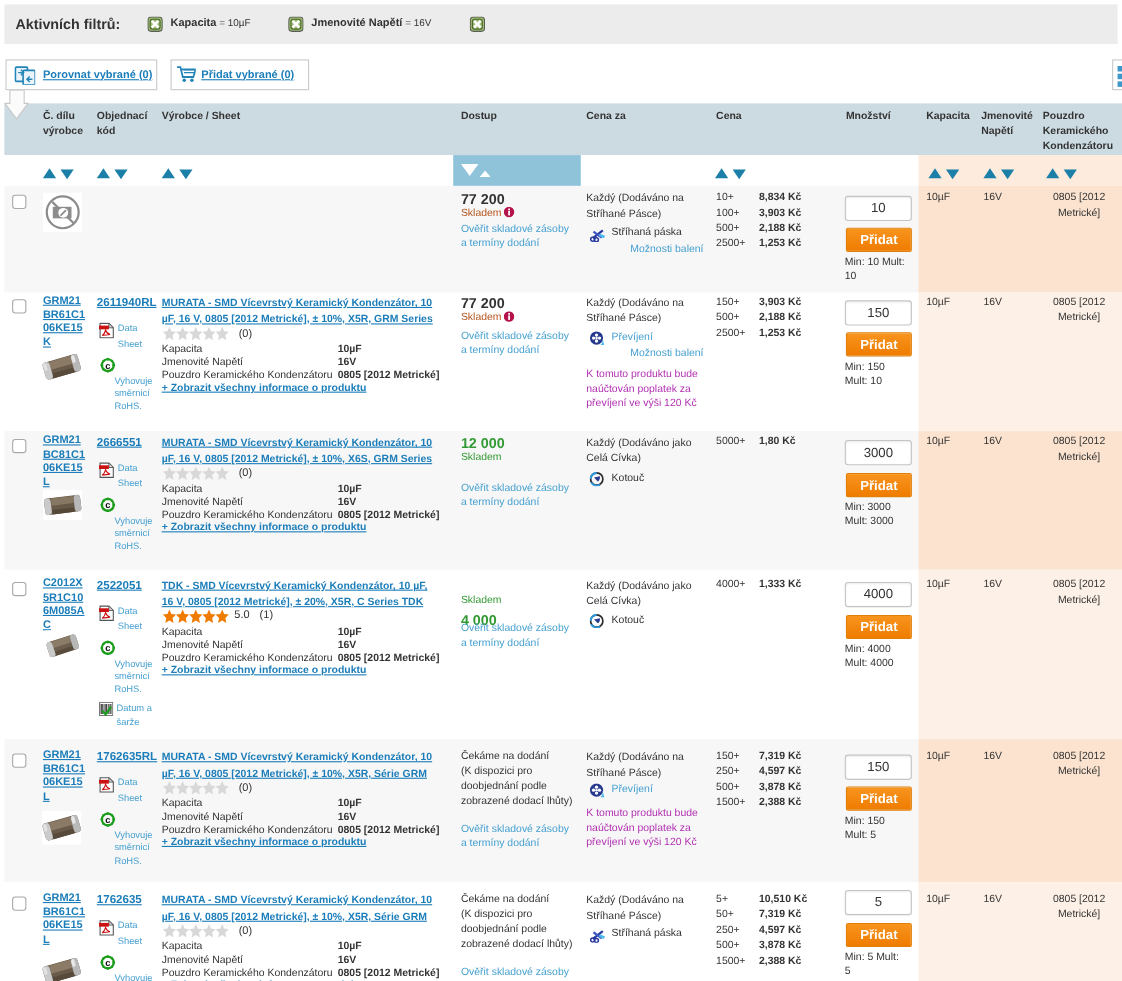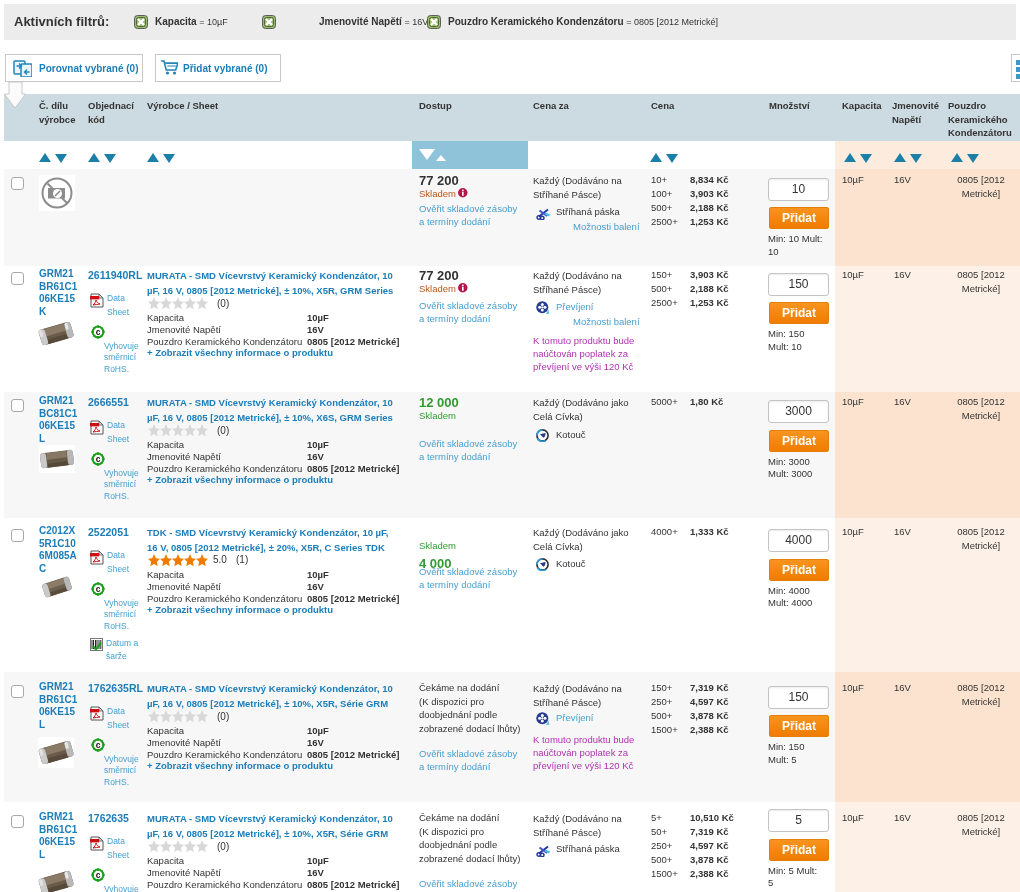--- a/index.html
+++ b/index.html
@@ -1,18 +1,18 @@
 <!DOCTYPE html>
 <html><head><meta charset="utf-8"><style>
 *{margin:0;padding:0;box-sizing:border-box;}
 body{font-family:"Liberation Sans",sans-serif;background:#fff;}
 #page{position:relative;width:1020px;height:892px;overflow:hidden;background:#fff;font-family:"Liberation Sans",sans-serif;}
 .t{position:absolute;white-space:nowrap;font-size:9.5px;line-height:13px;color:#333;}
 .b{font-weight:bold;}
-.blue{color:#1b7db9;}
+.blue{color:#1b7db9;text-decoration:underline;}
 .lblue{color:#46a0d0;}
 .grn{color:#339933;}
 .amber{color:#b4551d;}
 .mag{color:#b130b1;}
 .cb{position:absolute;width:13px;height:13px;background:#fff;border:1px solid #a8a8a8;border-radius:3px;}
 .qty{position:absolute;left:768px;width:61px;height:23px;background:#fff;border:1px solid #c4c4c4;border-radius:3px;text-align:center;font-size:12px;color:#333;line-height:21px;box-shadow:inset 0 1px 2px rgba(0,0,0,.08);}
 .addbtn{position:absolute;left:769px;width:60px;height:22px;background:linear-gradient(#f8941e,#ef7c00);border:1px solid #e27f08;border-radius:2px;color:#fff;font-weight:bold;font-size:12px;text-align:center;line-height:20px;}
 .sa{position:absolute;width:0;height:0;border-left:6px solid transparent;border-right:6px solid transparent;}
 .up{border-bottom:9px solid #1b7fa8;}
 .dn{border-top:9px solid #1b7fa8;}
@@ -24,27 +24,26 @@
       <rect x="0.5" y="0.5" width="13" height="13" rx="3" fill="#9cba70" stroke="#5a5f55"></rect>
       <rect x="2.5" y="2.5" width="9" height="9" rx="2" fill="none" stroke="#4e6b33"></rect>
       <path d="M4 4 L10 10 M10 4 L4 10" stroke="#fff" stroke-width="2.4"></path>
     </svg>
 <div class="t " style="left:155px;top:15px;"><span style="font-weight:bold;font-size:10px;">Kapacita</span> <span style="font-size:9px;">= 10µF</span></div>
 <svg style="position:absolute;left:262px;top:15px;" width="14" height="14" viewBox="0 0 14 14">
       <rect x="0.5" y="0.5" width="13" height="13" rx="3" fill="#9cba70" stroke="#5a5f55"></rect>
       <rect x="2.5" y="2.5" width="9" height="9" rx="2" fill="none" stroke="#4e6b33"></rect>
       <path d="M4 4 L10 10 M10 4 L4 10" stroke="#fff" stroke-width="2.4"></path>
     </svg>
-<div class="t " style="left:283px;top:15px;margin-left:36px;"><span style="font-weight:bold;font-size:10px;">Jmenovité Napětí</span> <span style="font-size:9px;">= 16V</span></div>
+<div class="t " style="left:283px;top:15px;"><span style="font-weight:bold;font-size:10px;">Jmenovité Napětí</span> <span style="font-size:9px;">= 16V</span></div>
 <svg style="position:absolute;left:427px;top:15px;" width="14" height="14" viewBox="0 0 14 14">
       <rect x="0.5" y="0.5" width="13" height="13" rx="3" fill="#9cba70" stroke="#5a5f55"></rect>
       <rect x="2.5" y="2.5" width="9" height="9" rx="2" fill="none" stroke="#4e6b33"></rect>
       <path d="M4 4 L10 10 M10 4 L4 10" stroke="#fff" stroke-width="2.4"></path>
     </svg>
-<div class="t " style="left:448px;top:15px;"><span style="font-weight:bold;font-size:10px;">Pouzdro Keramického Kondenzátoru</span> <span style="font-size:9px;">= 0805 [2012 Metrické]</span></div>
 <div style="position:absolute;left:5px;top:54px;width:138px;height:28px;background:#fff;border:1px solid #c9c9c9;"></div>
 <svg style="position:absolute;left:13px;top:58px;" width="19" height="19" viewBox="0 0 19 19">
       <rect x="1" y="3" width="11" height="13" rx="1" fill="#eaf4fa" stroke="#2384b8" stroke-width="1.5"></rect>
       <rect x="8" y="6" width="11" height="13" rx="1" fill="#eaf4fa" stroke="#2384b8" stroke-width="1.5"></rect>
       <path d="M3.5 8 h5 M6 5.5 l2.5 2.5 -2.5 2.5" stroke="#2384b8" stroke-width="1.3" fill="none"></path>
       <path d="M16.5 14 h-5 M14 11.5 l-2.5 2.5 2.5 2.5" stroke="#2384b8" stroke-width="1.3" fill="none"></path>
     </svg>
 <div class="t b blue" style="left:39px;top:61.5px;font-size:10px;">Porovnat vybrané (0)</div>
 <div style="position:absolute;left:155px;top:54px;width:126px;height:28px;background:#fff;border:1px solid #c9c9c9;"></div>
 <svg style="position:absolute;left:160px;top:58px;" width="18" height="17" viewBox="0 0 18 17">

